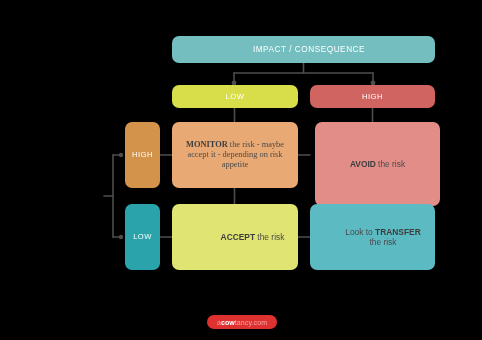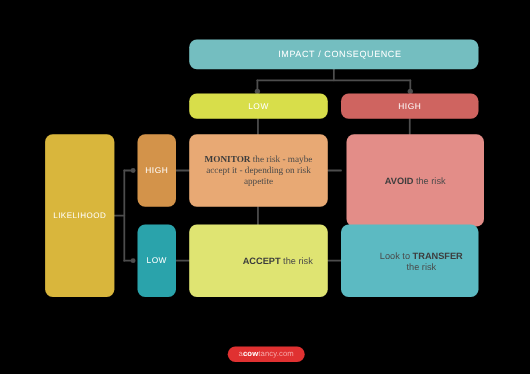--- a/index.html
+++ b/index.html
@@ -204,21 +204,20 @@
       <circle cx="121" cy="155" r="2.2"></circle>
       <circle cx="121" cy="237" r="2.2"></circle>
     </g>
   </svg>
 
   <div class="box" id="impact-header">IMPACT / CONSEQUENCE</div>
 
   <div class="box col-header" id="col-header-low">LOW</div>
   <div class="box col-header" id="col-header-high">HIGH</div>
 
-  <div class="box" id="likelihood-bar">LIKELIHOOD</div>
 
   <div class="box row-badge" id="row-badge-high">HIGH</div>
   <div class="box row-badge" id="row-badge-low">LOW</div>
 
   <div class="box cell" id="cell-monitor">
     <span>
       <b>MONITOR</b><span> the risk - maybe accept it - depending on risk appetite</span>
     </span>
   </div>
 

